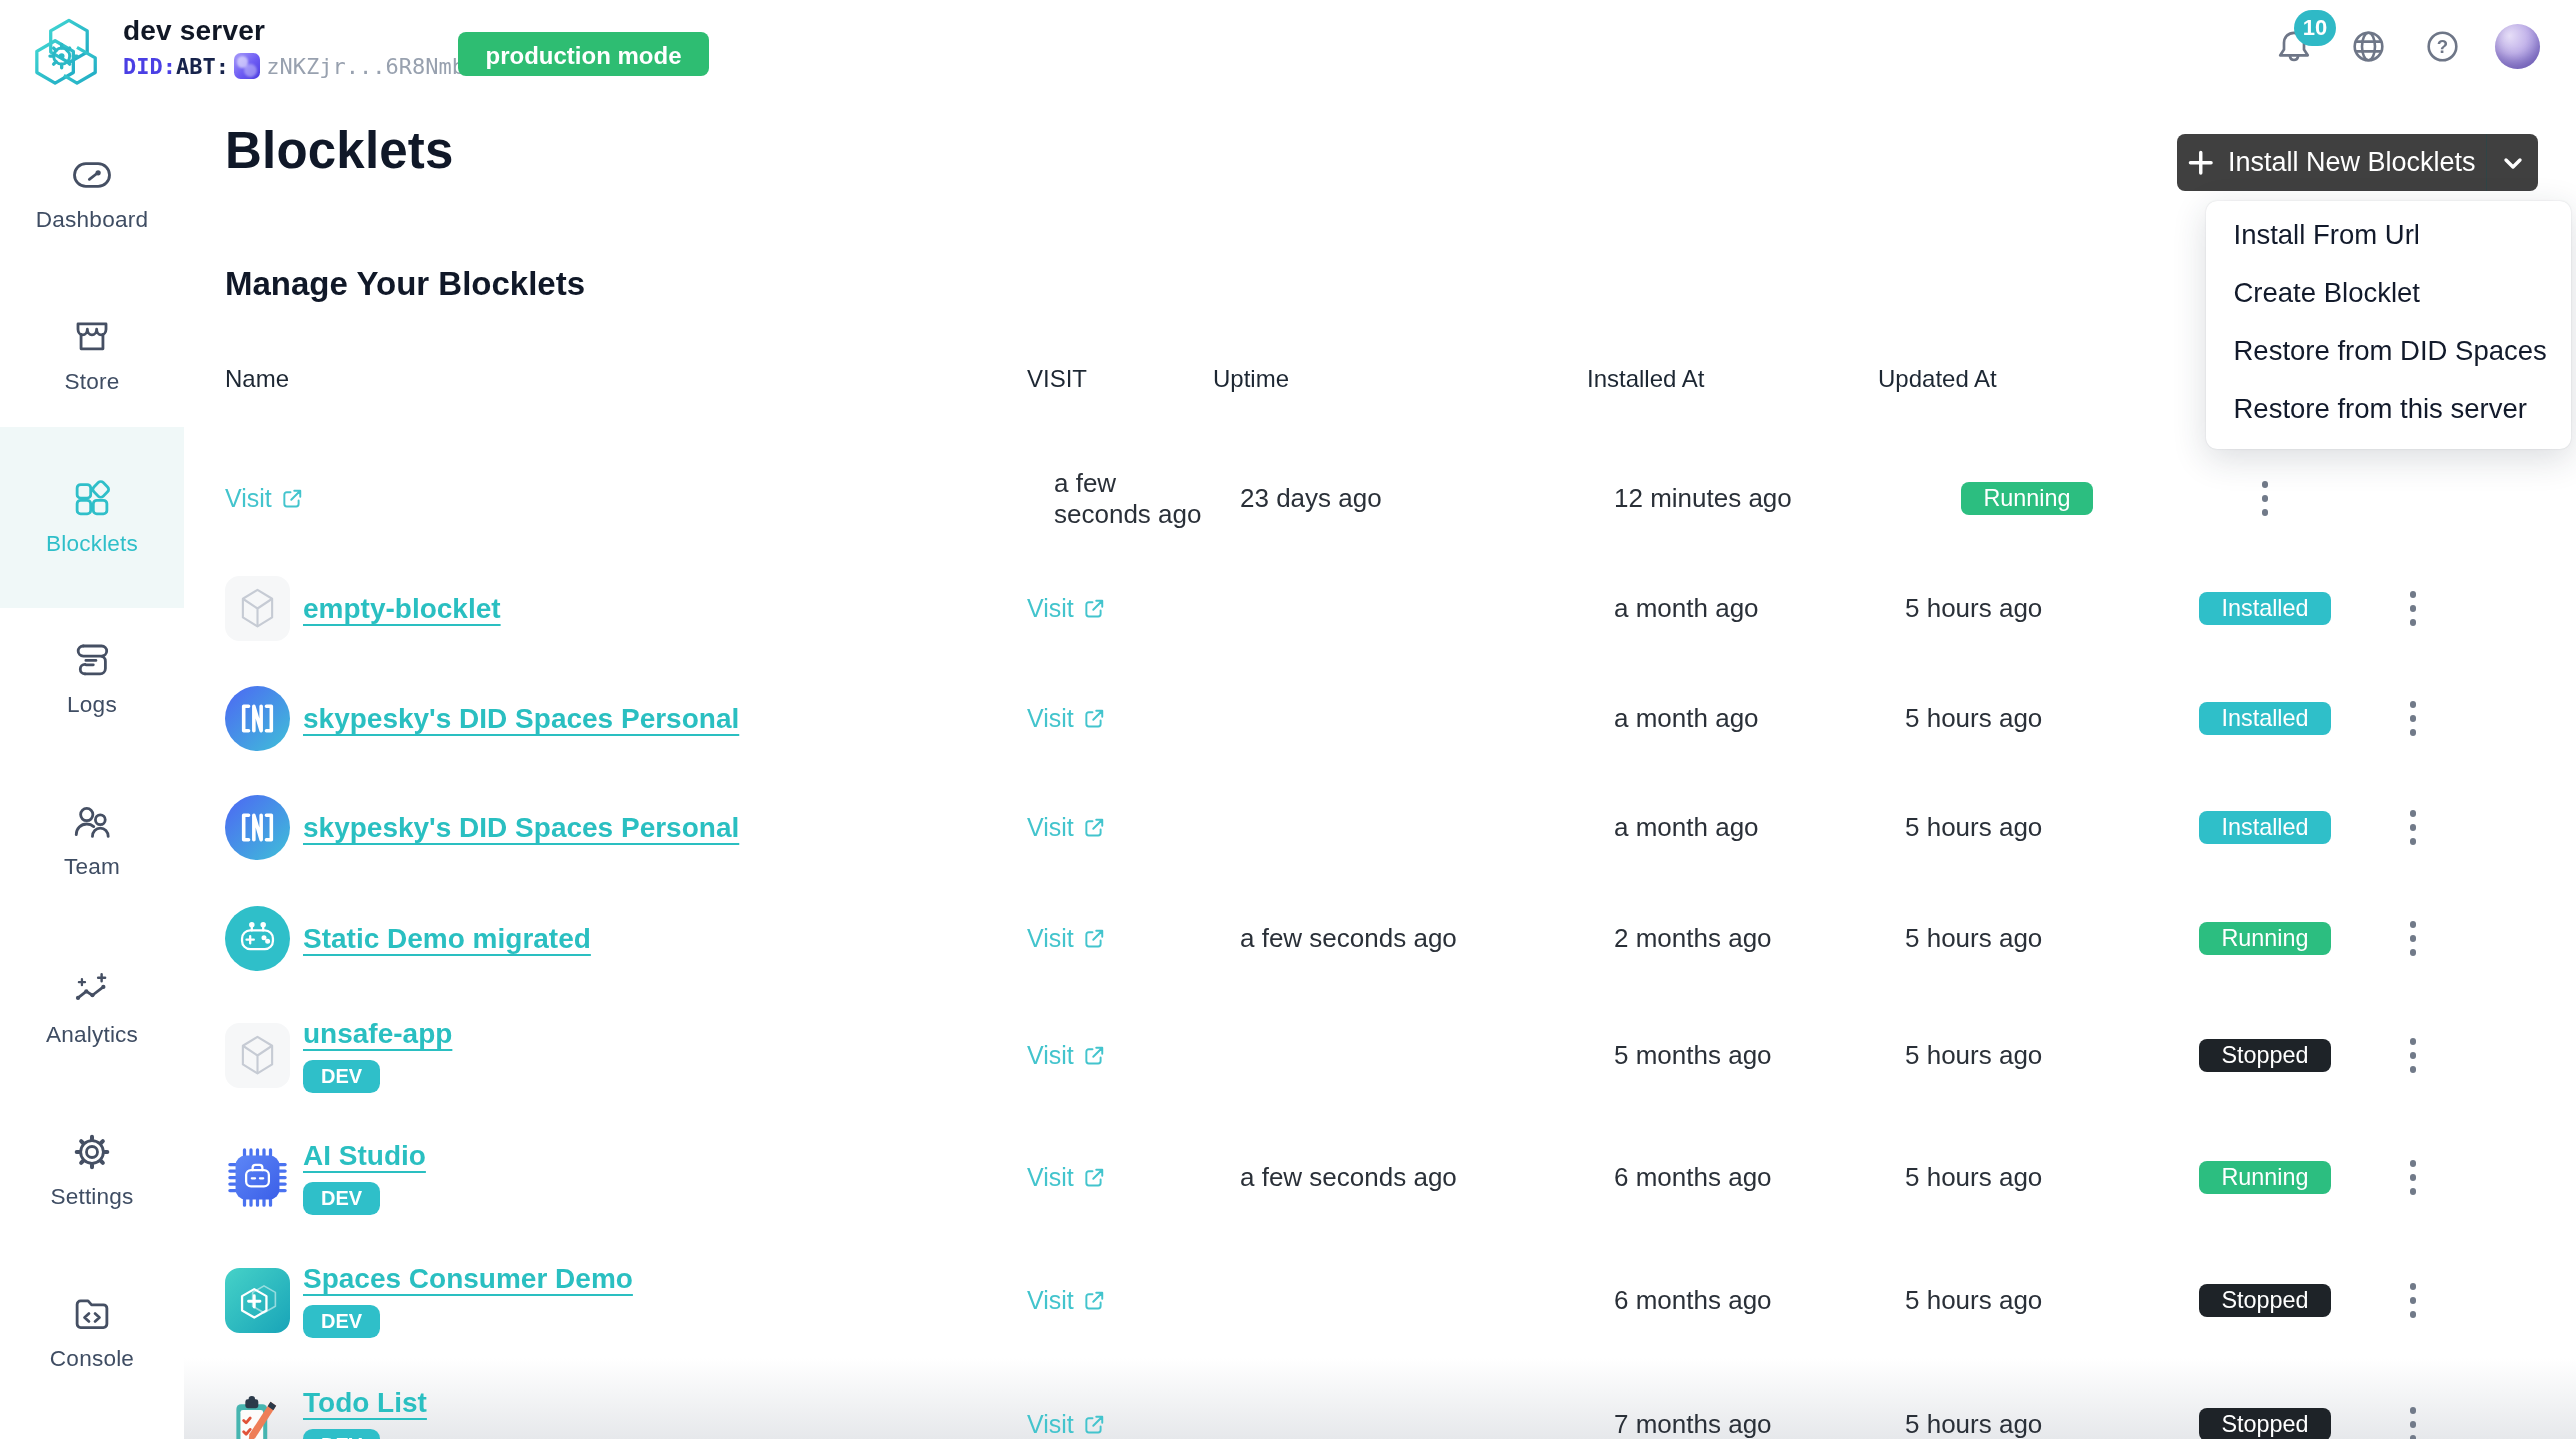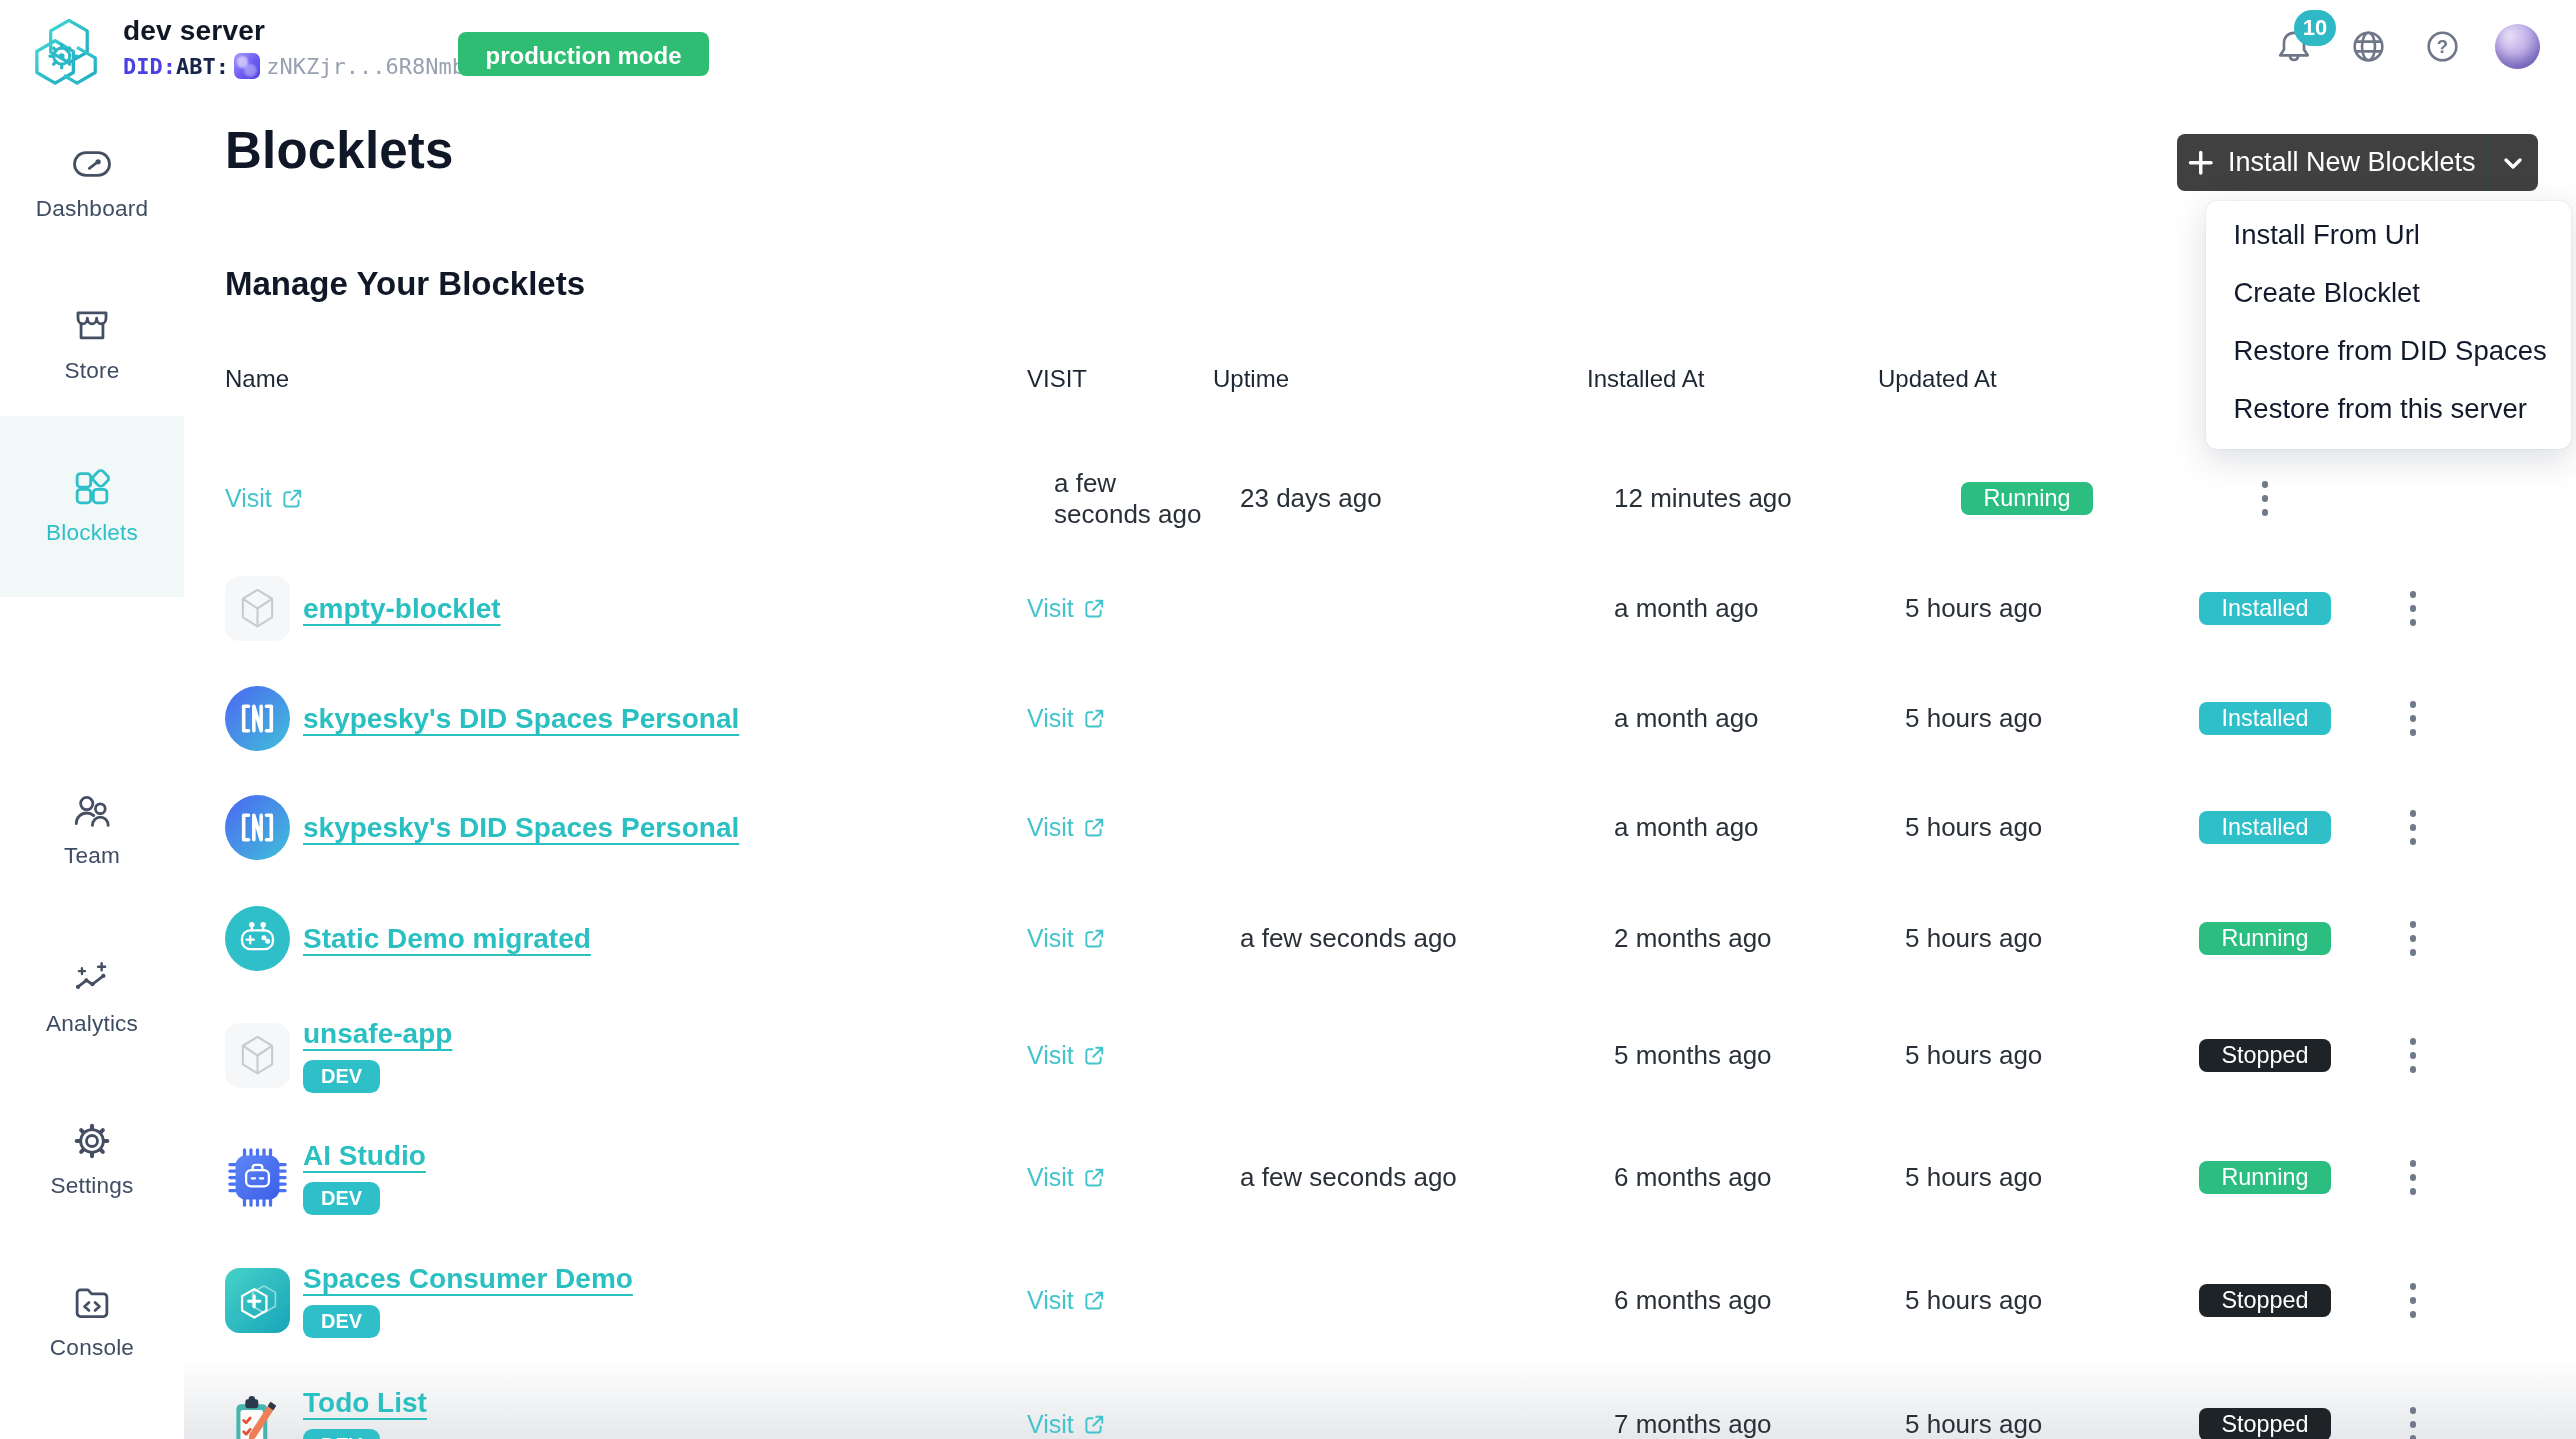--- a/index.html
+++ b/index.html
@@ -26,21 +26,21 @@
   .mode-badge { position:absolute; left:458px; top:32px; height:44px; line-height:47px;
     padding:0 27.5px; background:#2EBD72; color:#fff; font-size:24px; font-weight:bold; border-radius:8px; }
   .header-actions { position:absolute; right:36px; top:24px; display:flex; align-items:center; gap:32px; }
   .icon-btn { position:relative; width:42px; height:42px; display:flex; align-items:center; justify-content:center; cursor:pointer; }
   .notif-badge { position:absolute; top:-16px; right:-21px; min-width:42px; height:36px; border-radius:18px;
     background:#2FB9C6; color:#fff; font-size:22px; font-weight:bold; display:flex; align-items:center; justify-content:center; padding:0 8px;}
   .avatar { width:45px; height:45px; border-radius:50%; cursor:pointer;
     background:radial-gradient(circle at 32% 26%, #e6def7 0%, #c3b4ea 40%, #9485d2 72%, #6f61b8 100%);
     box-shadow:inset 0 -8px 11.3px rgba(90,70,160,.45); }
   
-  .sidebar { position:absolute; left:0; top:102px; width:184px; bottom:0; background:#fff; z-index:4; }
+  .sidebar { position:absolute; left:0; top:113px; width:184px; bottom:0; background:#fff; z-index:4; }
   .side-item { position:absolute; left:0; width:184px; height:137px; display:flex; flex-direction:column;
     align-items:center; justify-content:center; gap:11.3px; cursor:pointer; }
   .side-item .lbl { font-size:22.6px; color:#3f4d63; letter-spacing:0.2px; }
   .side-item.active { background:#f0f8f8; height:181px; }
   .side-item.active .lbl { color:#2FBFC9; }
   
   .page-title { position:absolute; left:225px; top:121px; font-size:51px; font-weight:bold; color:#101828; letter-spacing:0.2px; z-index:1;}
   .section-title { position:absolute; left:225px; top:265px; font-size:33px; font-weight:bold; color:#101828; z-index:1;}
   .tbl-head { position:absolute; left:225px; top:365px; width:2246px; display:grid;
     grid-template-columns:802px 186px 374px 291px 298px 178px 118px; z-index:1; }
@@ -181,20 +181,31 @@
       <span>
         <svg viewBox="0 0 48 48" width="42" height="42" fill="none" stroke="#2FBFC9" stroke-width="3.2" stroke-linecap="round" stroke-linejoin="round">
           <rect x="7" y="7.5" width="15.5" height="15.5" rx="4"></rect>
           <rect x="7" y="25.5" width="15.5" height="15.5" rx="4"></rect>
           <rect x="25.5" y="25.5" width="15.5" height="15.5" rx="4"></rect>
           <rect x="26.5" y="5.5" width="15" height="15" rx="4" transform="rotate(45 34 13)"></rect>
         </svg>
       </span>
     <span class="lbl">Blocklets</span>
     </div>
+    <div class="side-item" style="top: 497px;">
+      <span>
+        <svg viewBox="0 0 48 48" width="42" height="42" fill="none" stroke="#454f63" stroke-width="3.2" stroke-linecap="round" stroke-linejoin="round">
+          <path d="M14 8h21c3.2 0 5.8 2.6 5.8 5.8S38.2 19.5 35 19.5"></path>
+          <path d="M14 8c-3.2 0-5.8 2.6-5.8 5.8S10.8 19.5 14 19.5h19.5c3.2 0 5.8 2.6 5.8 5.8v8.4c0 3.4-2.7 6.2-6.1 6.2H16"></path>
+          <path d="M16 39.9c-3 0-5.4-2.4-5.4-5.4s2.4-5.4 5.4-5.4"></path>
+          <path d="M17 24.5h11.5M17 29.5h8.5"></path>
+        </svg>
+      </span>
+    <span class="lbl">Logs</span>
+    </div>
     <div class="side-item" style="top: 659px;">
       <span>
         <svg viewBox="0 0 48 48" width="42" height="42" fill="none" stroke="#454f63" stroke-width="3.2" stroke-linecap="round" stroke-linejoin="round">
           <circle cx="18" cy="15.5" r="7"></circle>
           <path d="M6 38.5c0-7 5.3-12.2 12-12.2 3.1 0 5.9 1.1 8 3"></path>
           <circle cx="33.5" cy="21.5" r="5.6"></circle>
           <path d="M24.5 40.5c0-5.5 4-9.6 9-9.6s9 4.1 9 9.6"></path>
         </svg>
       </span>
     <span class="lbl">Team</span>

